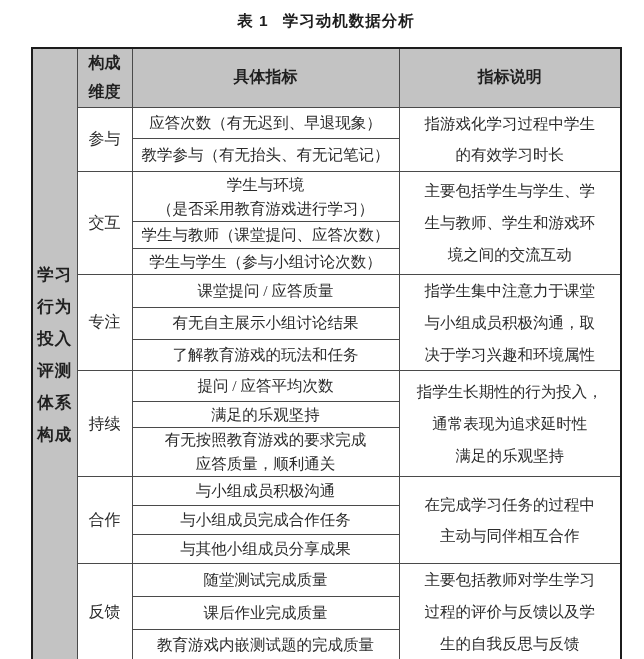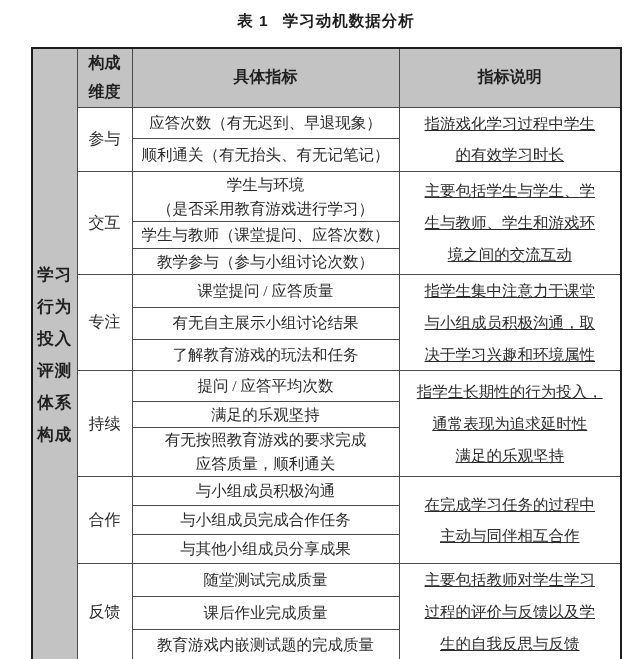--- a/index.html
+++ b/index.html
@@ -32,21 +32,21 @@
     font-weight:bold;font-size:16px;color:#1f1f1f;
     line-height:1.8;
   }
   td.side{
     background:#c3c3c3;
     font-family:"Liberation Sans","DejaVu Sans",sans-serif;
     font-weight:bold;font-size:16.5px;color:#1f1f1f;
     line-height:32px;letter-spacing:1px;
   }
   td.dim{font-size:16px;margin-top:26px;}
-  td.desc{line-height:2.05;text-decoration:underline;}
+  td.desc{line-height:2.05;}
 </style>
 </head>
 <body>
 
 <div class="caption">
   <span class="cap-label">表 1</span><span>学习动机数据分析</span>
 </div>
 
 <table class="analysis">
   <colgroup>
@@ -69,36 +69,36 @@
       <td class="hdr">指标说明</td>
     </tr>
 
     <tr style="height:28px">
       <td class="dim" rowspan="2">参与</td>
       <td class="ind">应答次数（有无迟到、早退现象）</td>
       <td class="desc" rowspan="2">指游戏化学习过程中学生
 的有效学习时长</td>
     </tr>
     <tr style="height:29px">
-      <td class="ind">顺利通关（有无抬头、有无记笔记）</td>
+      <td class="ind">教学参与（有无抬头、有无记笔记）</td>
     </tr>
 
     <tr style="height:50px">
       <td class="dim" rowspan="3">交互</td>
       <td class="ind">学生与环境
 （是否采用教育游戏进行学习）</td>
       <td class="desc" rowspan="3">主要包括学生与学生、学
 生与教师、学生和游戏环
 境之间的交流互动</td>
     </tr>
     <tr style="height:27px">
       <td class="ind">学生与教师（课堂提问、应答次数）</td>
     </tr>
     <tr style="height:26px">
-      <td class="ind">教学参与（参与小组讨论次数）</td>
+      <td class="ind">学生与学生（参与小组讨论次数）</td>
     </tr>
 
     <tr style="height:31px">
       <td class="dim" rowspan="3">专注</td>
       <td class="ind">课堂提问 / 应答质量</td>
       <td class="desc" rowspan="3">指学生集中注意力于课堂
 与小组成员积极沟通，取
 决于学习兴趣和环境属性</td>
     </tr>
     <tr style="height:31px">

